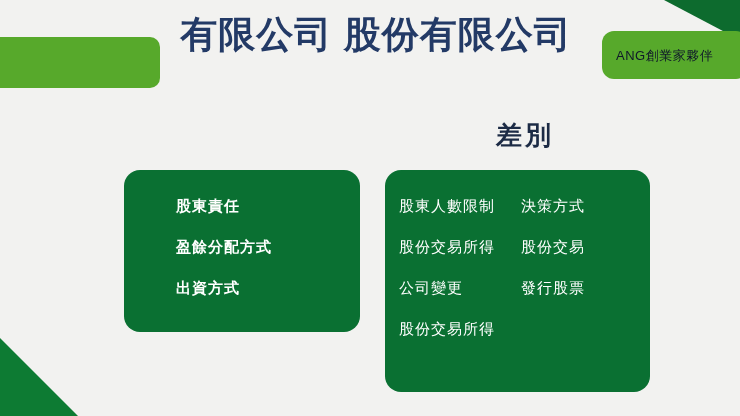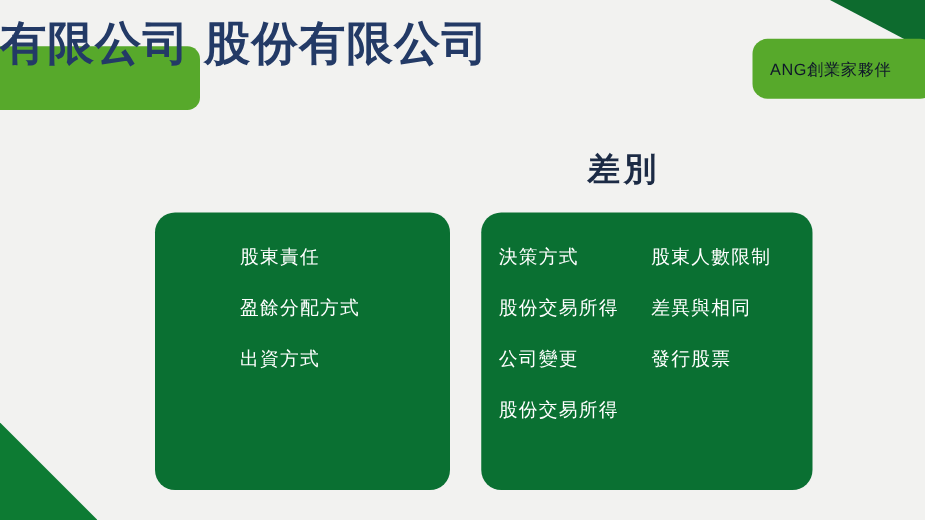--- a/index.html
+++ b/index.html
@@ -70,24 +70,24 @@
   .badge-label {
     color: #0f172a;
     font-size: 13px;
     letter-spacing: 0.5px;
     white-space: nowrap;
     line-height: 1;
   }
 
   .title-block {
     position: absolute;
-    left: 0;
+    left: 12px;
     right: 0;
     top: 14px;
-    text-align: left;
+    text-align: center;
     pointer-events: none;
   }
   .title {
     color: #233a66;
     font-size: 37px;
     font-weight: 700;
     letter-spacing: 1px;
     line-height: 1.12;
     margin: 0;
     white-space: nowrap;
@@ -106,35 +106,36 @@
   .col-heading {
     position: absolute;
     color: #1c2b45;
     font-size: 26px;
     font-weight: 700;
     letter-spacing: 3px;
     line-height: 1;
     white-space: nowrap;
   }
   .col-heading.same { left: 210px; top: 134px; margin-top: 48px; }
-  .col-heading.diff { left: 470px; top: 122px; }
+  .col-heading.diff { left: 496px; top: 122px; }
 
   
   .card {
     position: absolute;
     background: #0a7032;
     border-radius: 16px;
     box-sizing: border-box;
   }
   .card.same-card {
     left: 124px;
     top: 170px;
     width: 236px;
-    height: 222px;
-    padding: 28px 0 0 16px;
+    height: 162px;
+    padding: 28px 0 0 0;
+    font-weight: bold;
   }
   .card.diff-card {
     left: 385px;
     top: 170px;
     width: 265px;
     height: 222px;
     padding: 28px 0 0 0;
   }
 
   .item-list {
@@ -188,23 +189,23 @@
   <div class="card same-card">
     <ul class="item-list">
       <li class="item">股東責任</li>
       <li class="item">盈餘分配方式</li>
       <li class="item">出資方式</li>
     </ul>
   </div>
 
   <div class="card diff-card">
     <div class="diff-grid">
+      <span class="item">股東人數限制</span>
       <span class="item">決策方式</span>
-      <span class="item">股東人數限制</span>
       <span class="item">股份交易所得</span>
-      <span class="item">差異與相同</span>
+      <span class="item">股份交易</span>
       <span class="item">公司變更</span>
       <span class="item">發行股票</span>
       <span class="item">股份交易所得</span>
     </div>
   </div>
 
 </div>
 
 </body></html>

